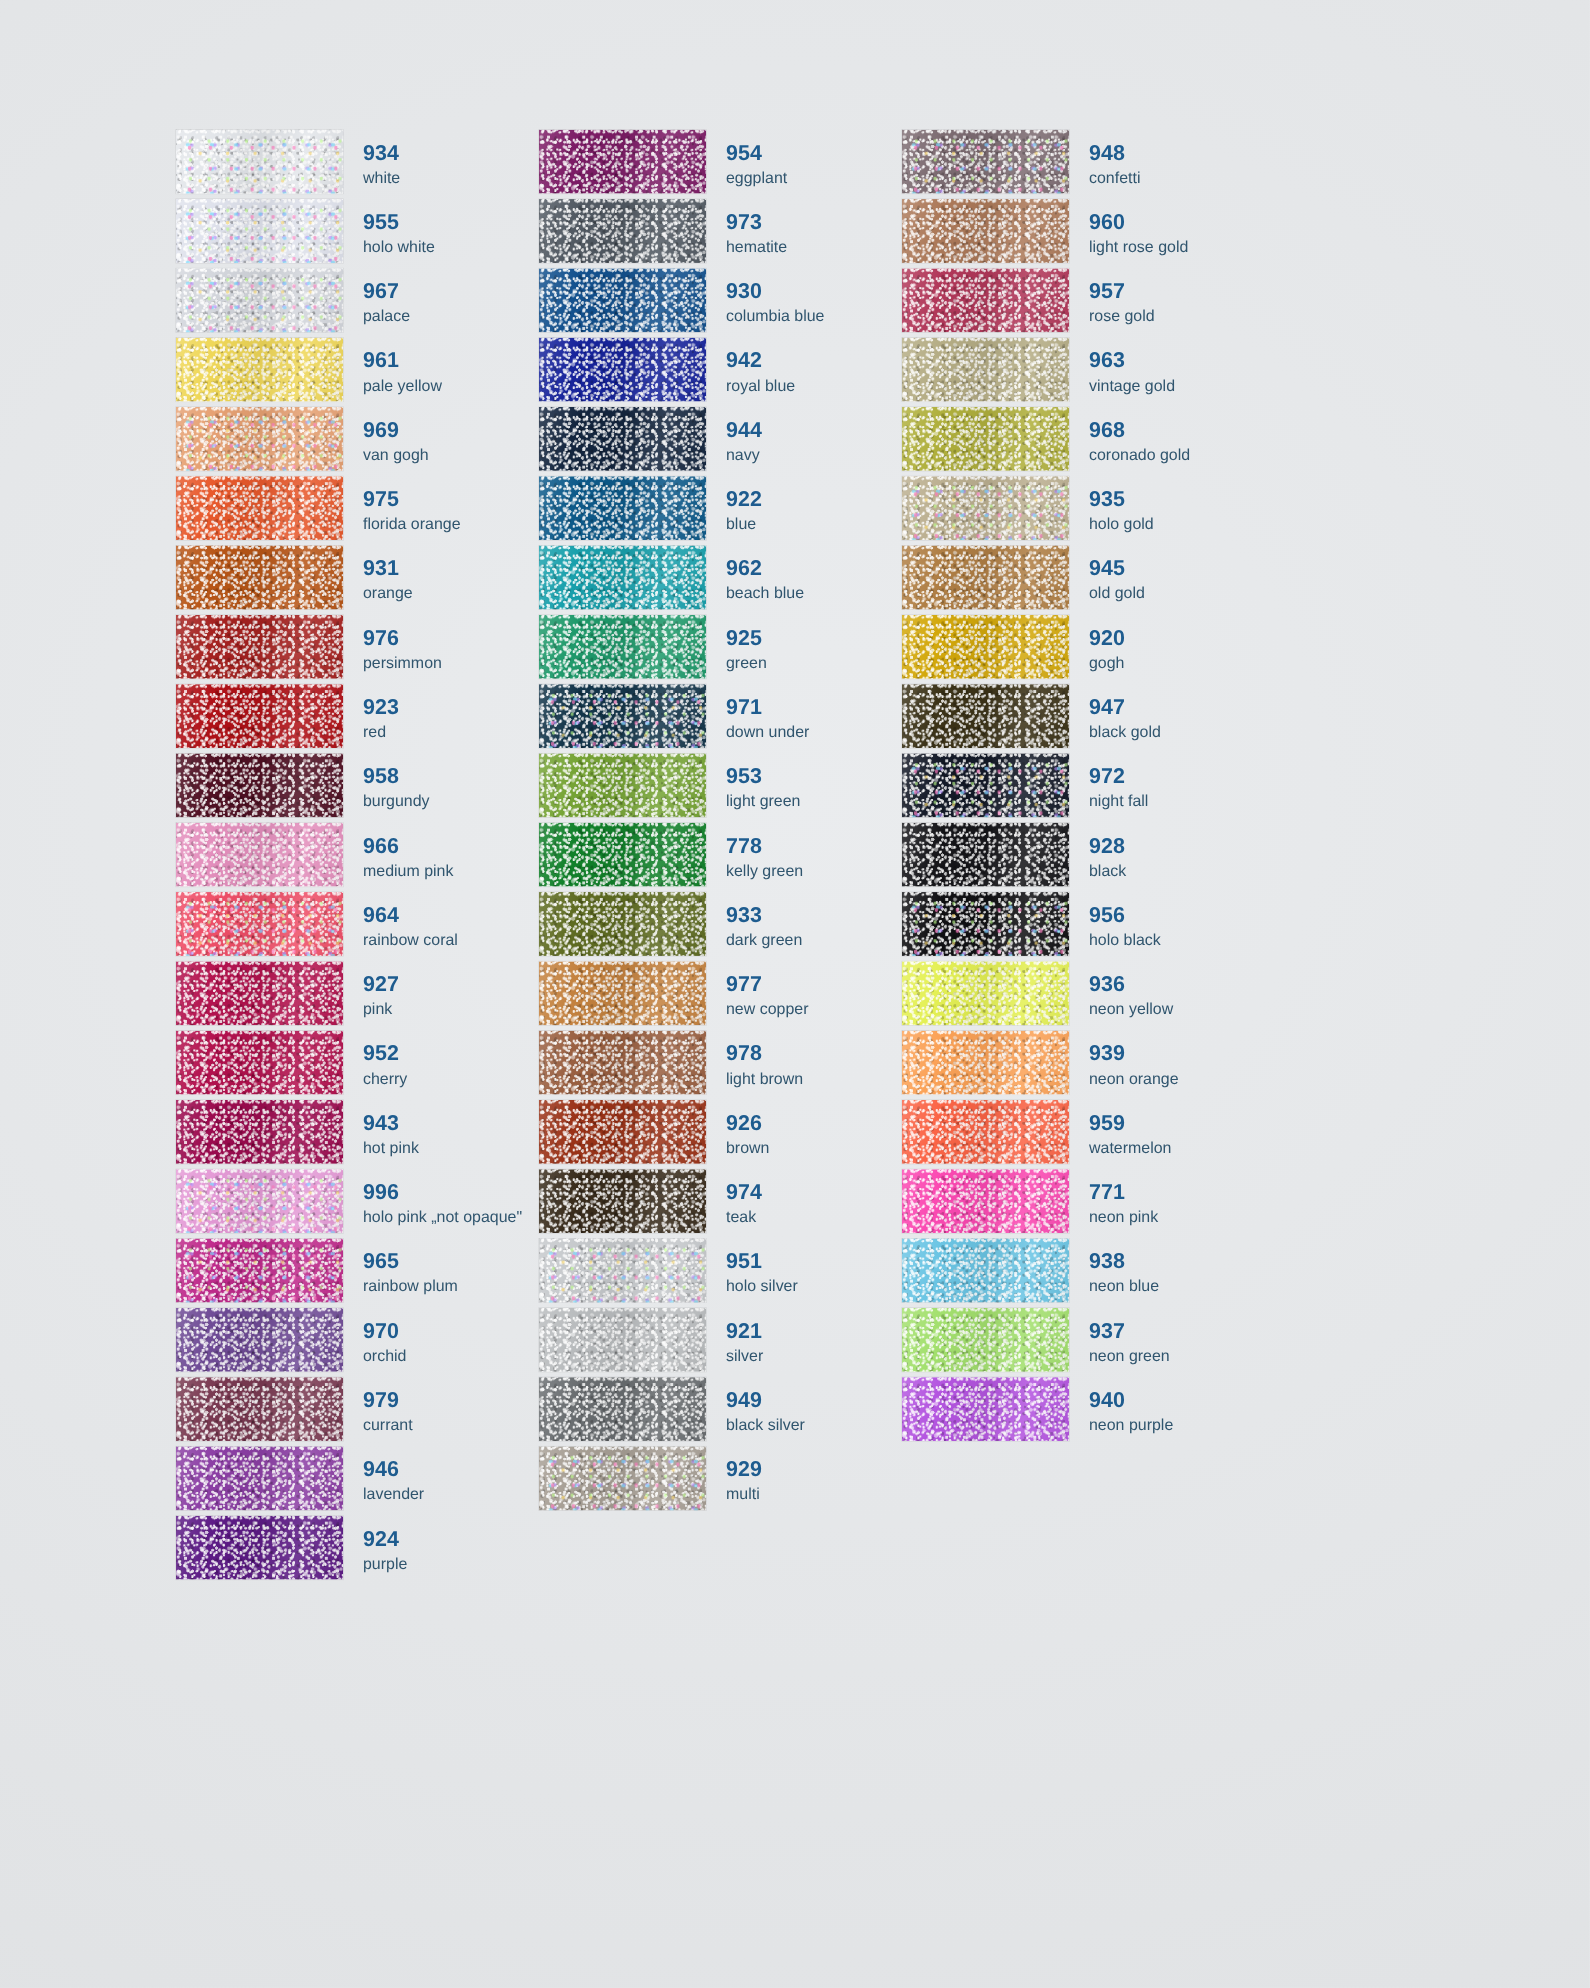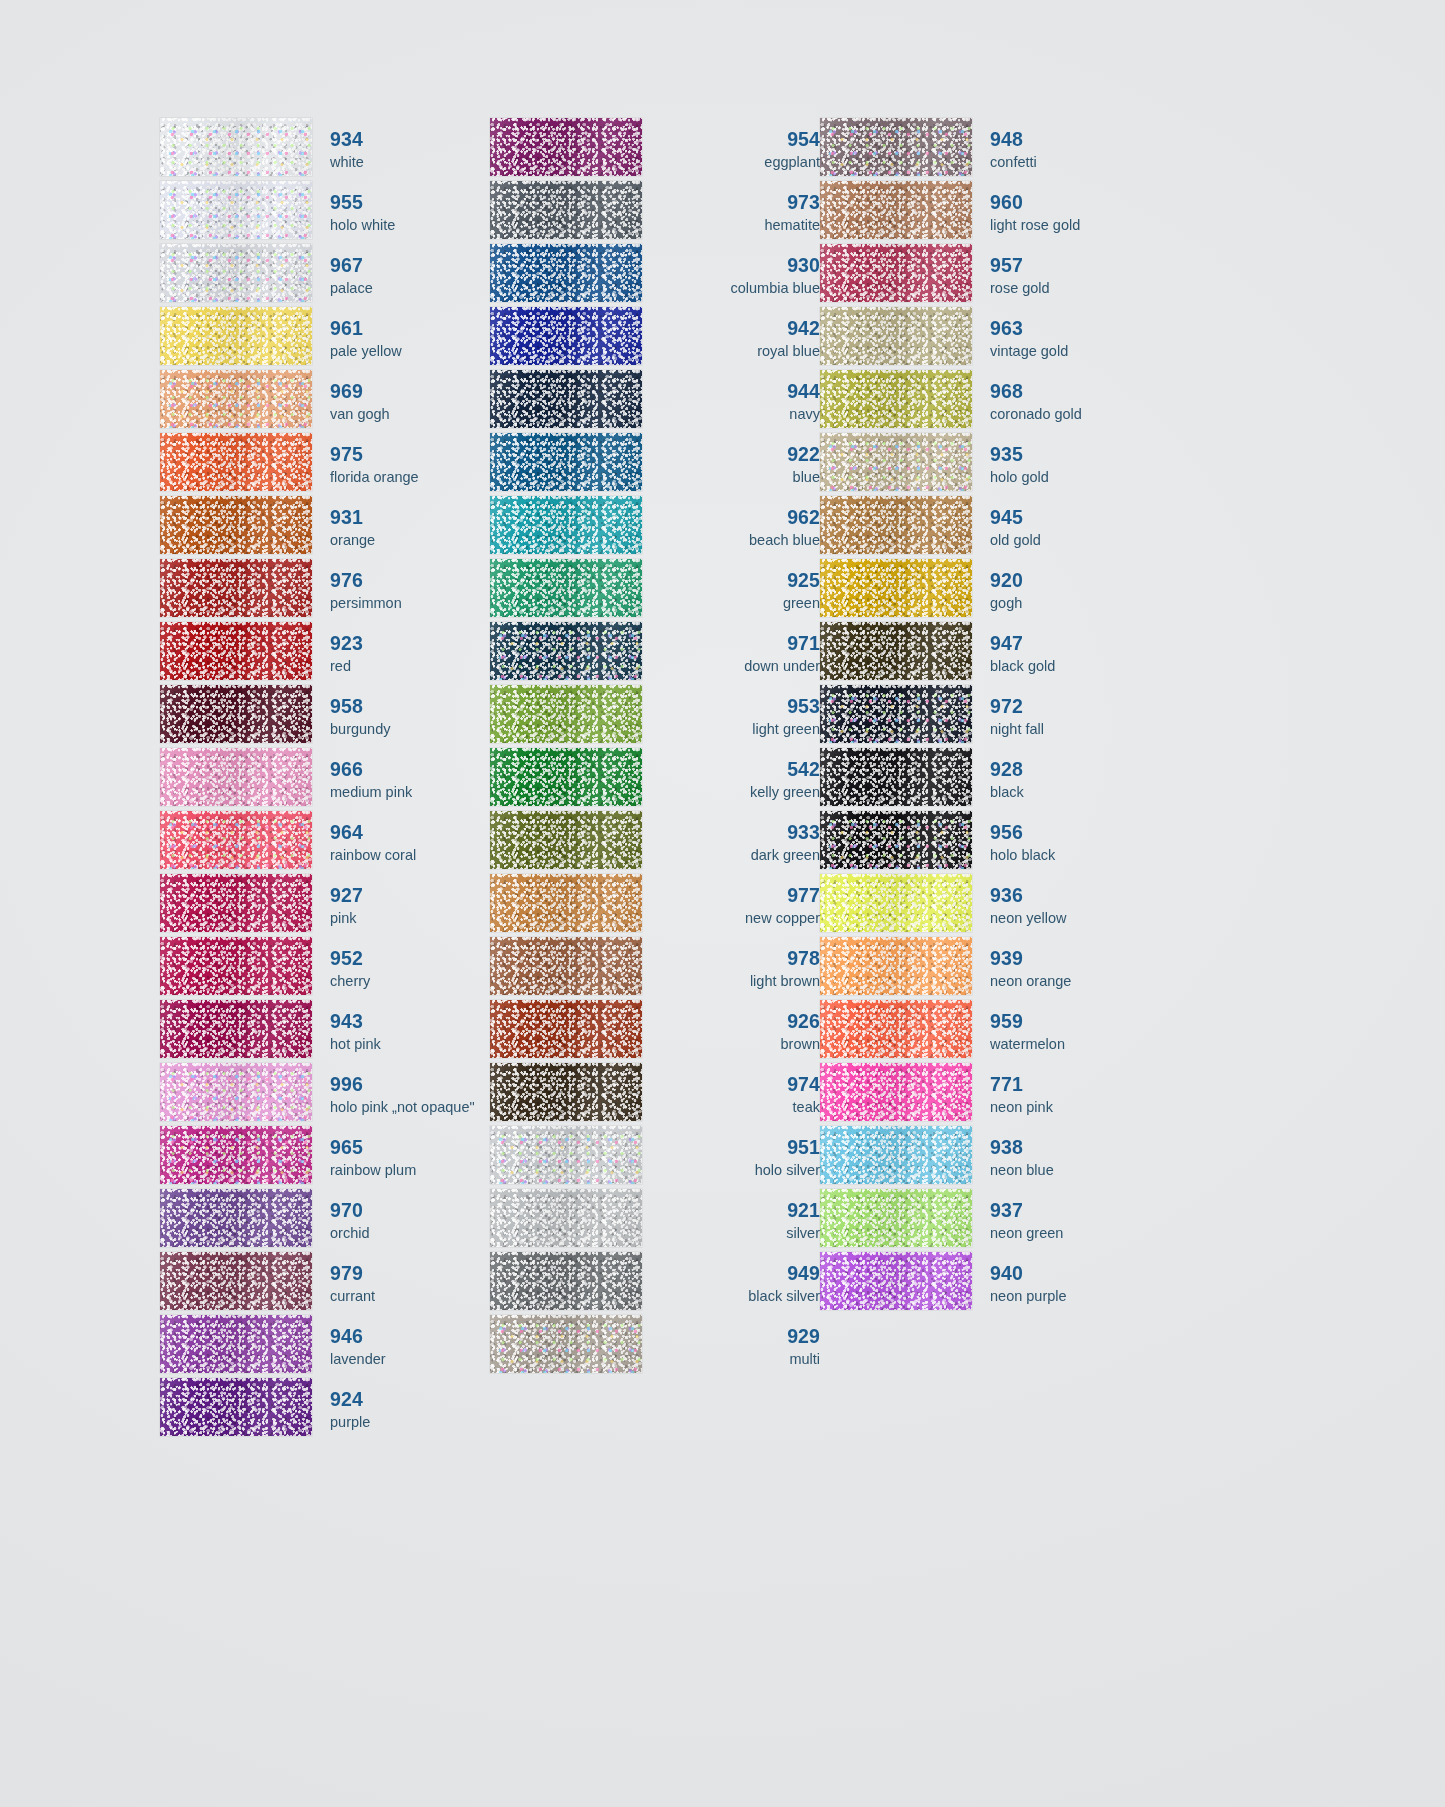--- a/index.html
+++ b/index.html
@@ -26,21 +26,21 @@
     top: 118px;
     left: 160px;
     display: flex;
     gap: 0px;
   }
   .column {
     width: 330px;
     display: flex;
     flex-direction: column;
   }
-  .column.c2 { margin-left: 0px; text-align: right; }
+  .column.c2 { margin-left: 0px; }
   .row {
     display: flex;
     align-items: stretch;
     height: 63px;
     position: relative;
   }
   .swatch {
     width: 152px;
     height: 58px;
     position: relative;
@@ -529,21 +529,21 @@
         </div>
       </div>
       <div class="row">
         <div class="swatch">
           <div class="base" style="background: rgb(17, 129, 42);"></div>
           <div class="glitter"></div>
           <div class="glitter2"></div>
           <div class="sheen"></div>
         </div>
         <div class="label">
-          <div class="code">542</div>
+          <div class="code">778</div>
           <div class="name">kelly green</div>
         </div>
       </div>
       <div class="row">
         <div class="swatch">
           <div class="base" style="background: rgb(95, 108, 34);"></div>
           <div class="glitter"></div>
           <div class="glitter2"></div>
           <div class="sheen"></div>
         </div>

